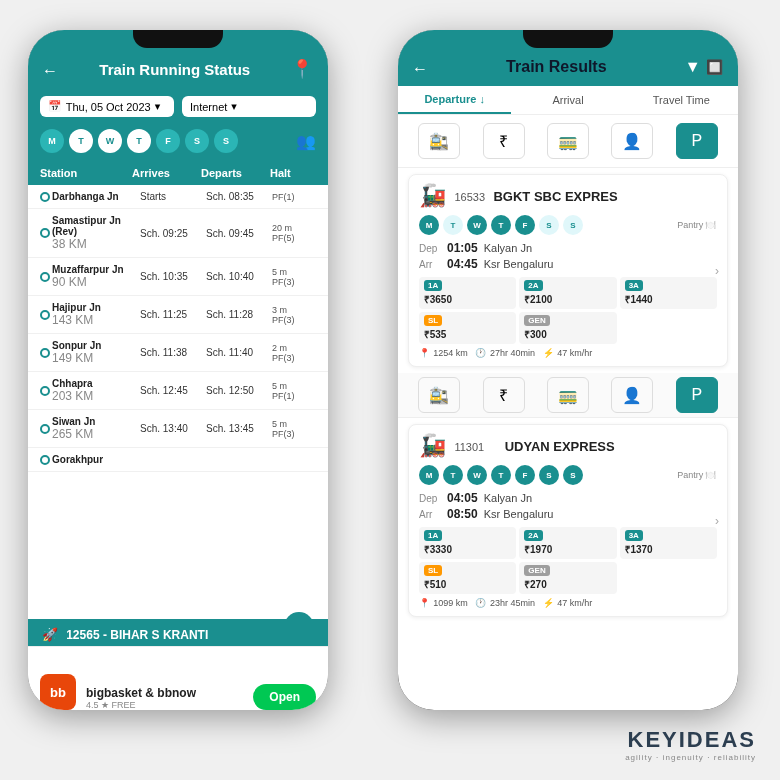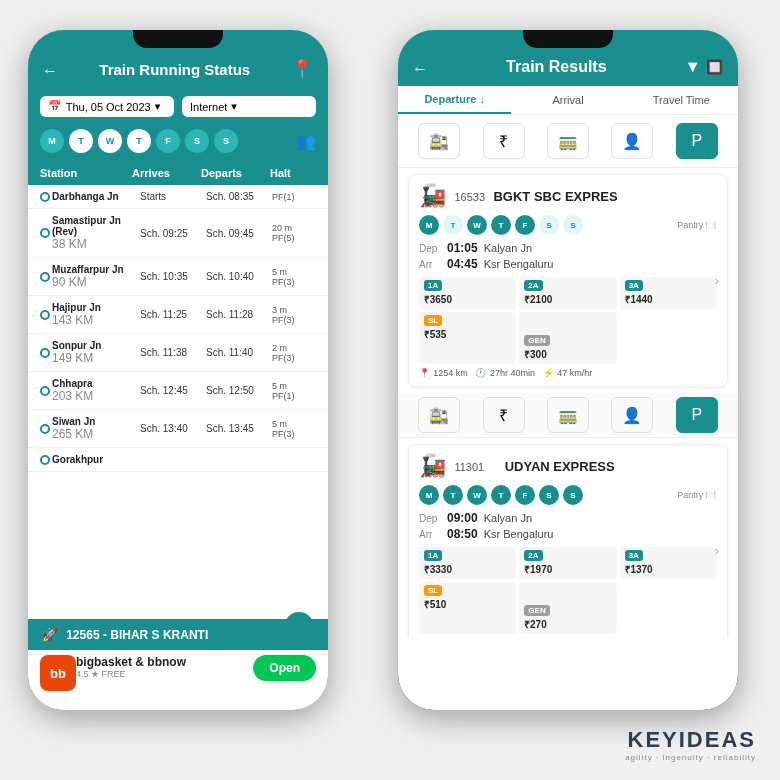--- a/index.html
+++ b/index.html
@@ -210,26 +210,27 @@
       position: absolute;
       bottom: 60px;
       left: 0; right: 0;
     }
     .train-badge { font-size: 13px; }
     .train-name { color: #fff; font-size: 12px; font-weight: 700; }
 
     .ad-bar {
       position: absolute;
       bottom: 0; left: 0; right: 0;
-      height: 56px;
+      height: 64px;
       background: #fff;
       border-top: 1px solid #eee;
       display: flex;
-      align-items: flex-start;
+      align-items: flex-end;
       padding: 0 12px;
+      gap: 10px;
     }
     .ad-logo {
       width: 36px;
       height: 36px;
       background: #e8460a;
       border-radius: 8px;
       display: flex;
       align-items: center;
       justify-content: center;
       color: #fff;
@@ -267,21 +268,21 @@
 
     
     .right-header {
       background: #1a8f8f;
       padding: 28px 14px 10px 14px;
       display: flex;
       align-items: center;
       justify-content: space-between;
     }
     .right-header-title {
-      color: #ffffff;
+      color: #0f172a;
       font-size: 16px;
       font-weight: 700;
       flex: 1;
       text-align: center;
     }
 
     .right-subheader {
       background: #f8f8f8;
       border-bottom: 1px solid #ddd;
       padding: 4px 12px;
@@ -423,21 +424,21 @@
       background: #1a8f8f;
       color: #fff;
       border-radius: 3px;
       padding: 1px 4px;
       font-size: 8px;
       font-weight: 700;
       display: inline-block;
       margin-bottom: 1px;
     }
     .fare-class.sl { background: #ff9800; }
-    .fare-class.gen { background: #9e9e9e; margin-top: 20px; }
+    .fare-class.gen { background: #9e9e9e; }
     .fare-amount { font-size: 10px; font-weight: 600; color: #222; }
 
     .train-stats {
       display: flex;
       gap: 8px;
       font-size: 9px;
       color: #555;
       align-items: center;
       margin-top: 3px;
     }
@@ -772,21 +773,21 @@
           <div class="td-circle active-day">T</div>
           <div class="td-circle active-day">F</div>
           <div class="td-circle active-day">S</div>
           <div class="td-circle active-day">S</div>
           <div class="pantry-label">Pantry 🍽️</div>
         </div>
 
         <div class="dep-arr">
           <div class="dep-row">
             <span class="dep-label">Dep</span>
-            <span class="dep-time">09:00</span>
+            <span class="dep-time">04:05</span>
             <span class="dep-station">Kalyan Jn</span>
           </div>
           <div class="arr-row">
             <span class="dep-label">Arr</span>
             <span class="dep-time">08:50</span>
             <span class="dep-station">Ksr Bengaluru</span>
           </div>
         </div>
 
         <div class="fare-grid">

